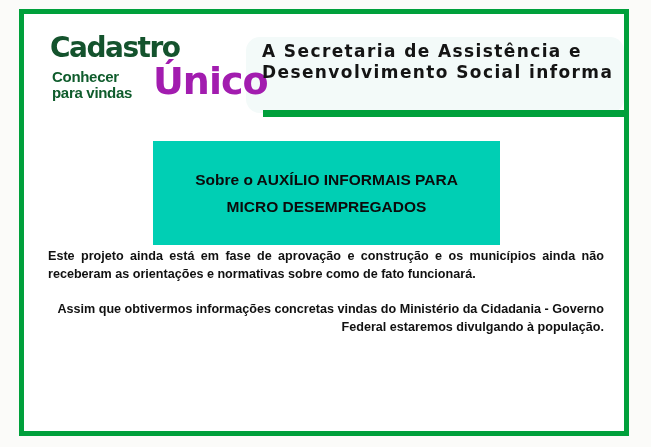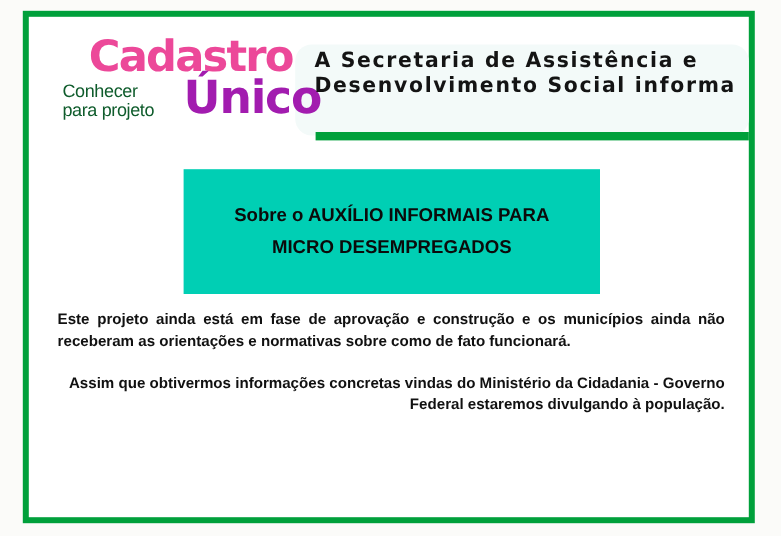--- a/index.html
+++ b/index.html
@@ -48,40 +48,39 @@
     left: 26px;
     top: 13px;
     width: 215px;
     height: 86px;
   }
   #logo-cadastro {
     position: absolute;
     left: 0;
     top: 0;
     font-family: "DejaVu Sans", sans-serif;
-    font-size: 36px;
+    font-size: 28px;
     font-weight: bold;
     letter-spacing: -1.5px;
-    color: #ec4899;
+    color: #14532d;
     line-height: 42px;
     white-space: nowrap;
-    margin-left: 24px;
   }
   #logo-tagline {
     position: absolute;
     left: 2px;
     top: 42px;
     width: 104px;
     font-family: "Liberation Sans", sans-serif;
     font-size: 15px;
     line-height: 16px;
     color: #0f5c2c;
     letter-spacing: -0.3px;
   }
-  #logo-tagline span { display: block; white-space: nowrap; }
+  #logo-tagline span { display: block; white-space: nowrap; font-weight: bold; }
   #logo-unico {
     position: absolute;
     left: 103px;
     top: 34px;
     font-family: "DejaVu Sans", sans-serif;
     font-size: 38px;
     font-weight: bold;
     letter-spacing: -1px;
     color: #a21caf;
     line-height: 40px;
@@ -136,21 +135,21 @@
     line-height: 27px;
     text-align: center;
     white-space: nowrap;
   }
   #callout .co-line .co-lead { font-weight: bold; }
 
   
   #body-copy {
     position: absolute;
     left: 24px;
-    top: 244px;
+    top: 234px;
     width: 556px;
   }
   #body-copy p {
     margin: 0;
     font-family: "Liberation Sans", sans-serif;
     font-size: 12.6px;
     font-weight: bold;
     color: #111111;
     line-height: 17.5px;
     text-align: justify;
@@ -166,21 +165,21 @@
 <div id="poster">
 
   <div id="header">
 
     <div id="header-tintbox"></div>
 
     <div id="logo">
       <div id="logo-cadastro">Cadastro</div>
       <div id="logo-tagline">
         <span>Conhecer</span>
-        <span>para projeto</span>
+        <span>para vindas</span>
       </div>
       <div id="logo-unico">Único</div>
     </div>
 
     <div id="headline">
       <div class="hl-line">A Secretaria de Assistência e</div>
       <div class="hl-line">Desenvolvimento Social informa</div>
     </div>
 
     <div id="headline-rule"></div>

